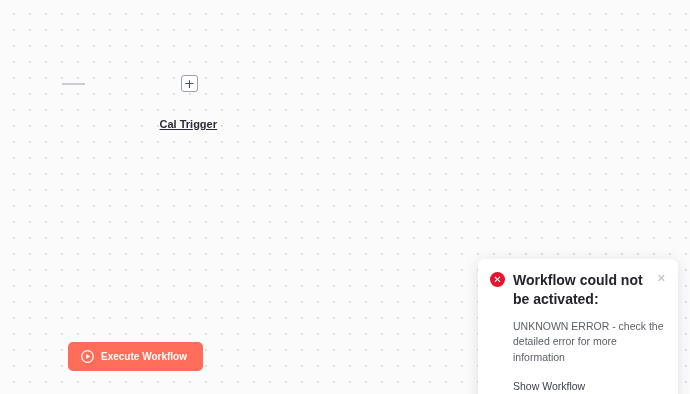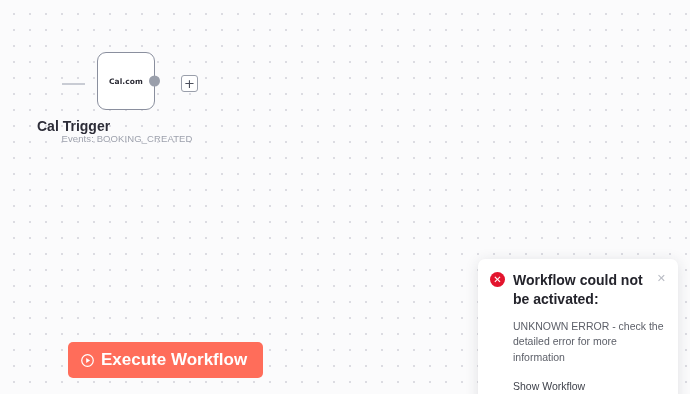--- a/index.html
+++ b/index.html
@@ -86,24 +86,25 @@
     font-size: 13px;
     line-height: 1;
     font-family: "DejaVu Sans", sans-serif;
   }
 
   #node-title {
     position: absolute;
     left: 37px;
     top: 118px;
     width: 180px;
-    text-align: left;
-    font-size: 14px;
+    text-align: right;
+    font-size: 11px;
     font-weight: bold;
     color: #2d2d38;
+    text-decoration: underline;
   }
   #node-sub {
     position: absolute;
     left: 37px;
     top: 133px;
     width: 180px;
     text-align: center;
     font-size: 9.5px;
     color: #9ea2ad;
     letter-spacing: 0.1px;
@@ -116,21 +117,21 @@
     top: 342px;
     display: flex;
     align-items: center;
     gap: 7px;
     padding: 8px 16px 8px 13px;
     border: none;
     border-radius: 5px;
     background: #ff6d5a;
     color: #ffffff;
     font-family: "Liberation Sans", sans-serif;
-    font-size: 17px;
+    font-size: 10px;
     font-weight: bold;
     cursor: pointer;
   }
   #execute-icon { display: block; }
 
   
   #toast {
     position: absolute;
     left: 478px;
     top: 259px;
@@ -194,33 +195,26 @@
     font-size: 10.5px;
     color: #3f424b;
     line-height: 1.5;
   }
 </style>
 </head>
 <body>
 
 <div id="canvas">
 
-  <div id="node-wrap">
-    <div id="node-box">
-      <span id="node-logo">Cal.com</span>
-    </div>
-    <div id="node-handle"></div>
-  </div>
 
   <div id="node-connector"></div>
 
   <div id="node-plus">+</div>
 
   <div id="node-title">Cal Trigger</div>
-  <div id="node-sub">Events: BOOKING_CREATED</div>
 
   <button id="execute-btn">
     <svg id="execute-icon" width="13" height="13" viewBox="0 0 16 16">
       <circle cx="8" cy="8" r="7.1" fill="none" stroke="#ffffff" stroke-width="1.5"></circle>
       <path d="M6.4 4.9 L11.2 8 L6.4 11.1 Z" fill="#ffffff"></path>
     </svg>
     <span>Execute Workflow</span>
   </button>
 
   <div id="toast">

